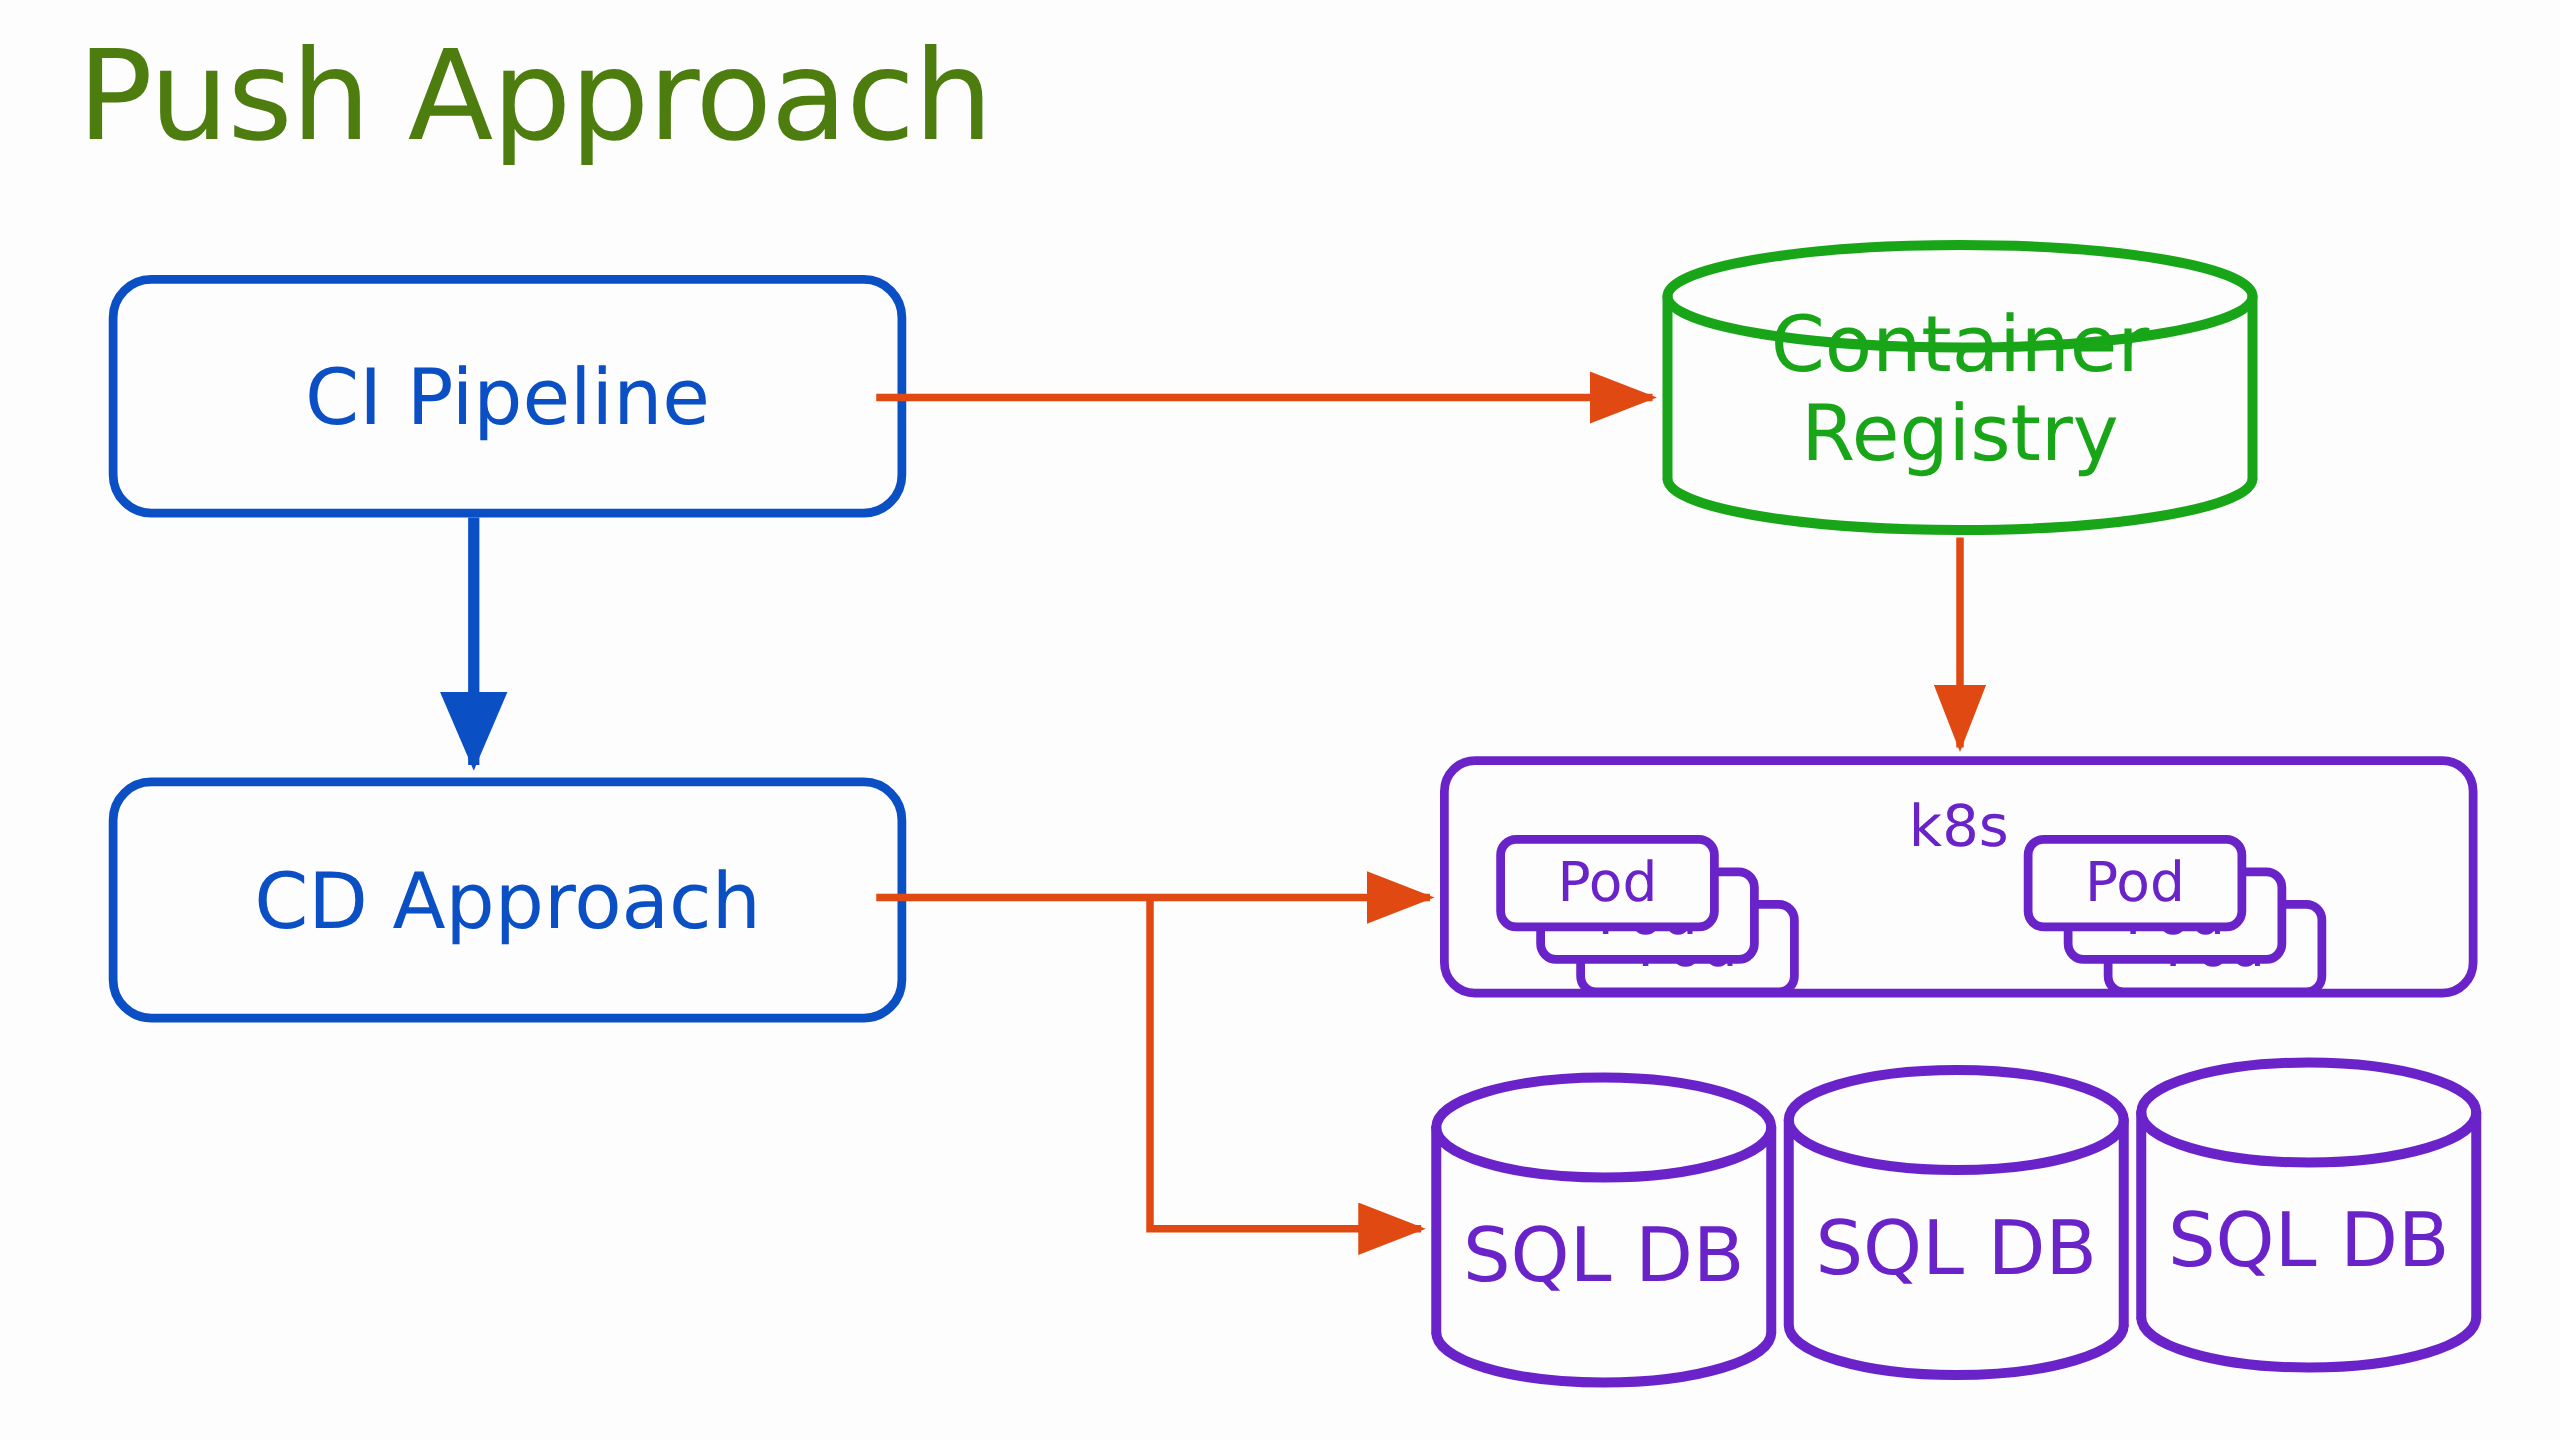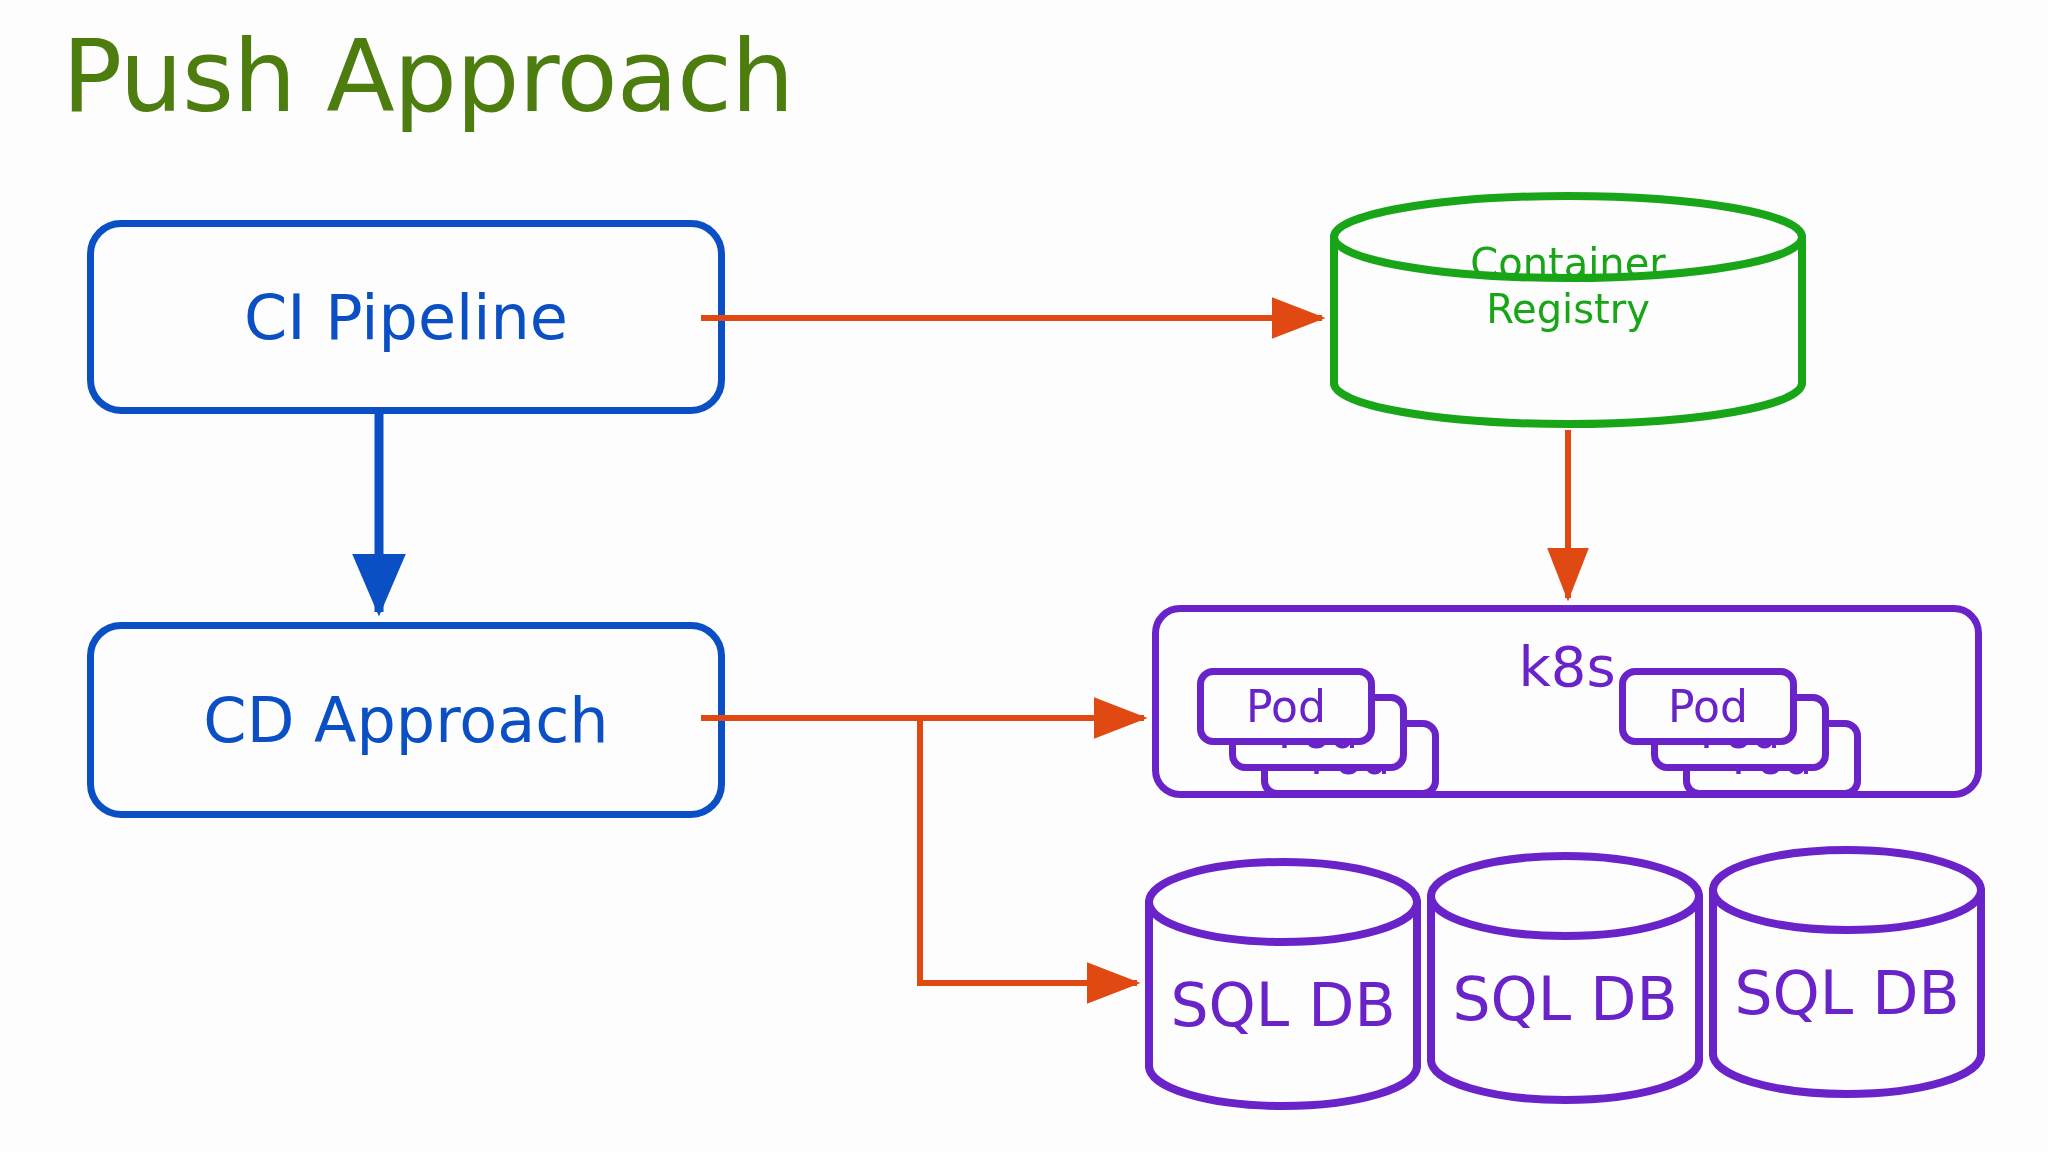--- a/index.html
+++ b/index.html
@@ -57,21 +57,21 @@
     border: 7px solid #6a22c9;
     border-radius: 28px;
     background: #fdfdfd;
   }
   #k8s-label {
     position: absolute;
     left: 0;
     top: 22px;
     width: 100%;
     text-align: center;
-    font-size: 56px;
+    font-size: 46px;
     color: #6a22c9;
   }
   
   .pod-stack {
     position: absolute;
     width: 270px;
     height: 130px;
   }
   #pod-stack-1 { left: 38px; top: 56px; }
   #pod-stack-2 { left: 460px; top: 56px; }
@@ -107,21 +107,21 @@
     position: absolute;
     left: 0;
     width: 100%;
     text-align: center;
     white-space: pre-line;
     pointer-events: none;
   }
   #registry-cyl { left: 1330px; top: 192px; width: 476px; height: 236px; }
   #registry-cyl .cyl-label {
     top: 48px;
-    font-size: 40px;
+    font-size: 62px;
     line-height: 1.15;
     color: #18a518;
   }
   .sql-cyl { width: 276px; height: 252px; }
   .sql-cyl .cyl-label {
     top: 112px;
     font-size: 60px;
     color: #6a22c9;
   }
   #sql-cyl-1 { left: 1145px; top: 858px; }

